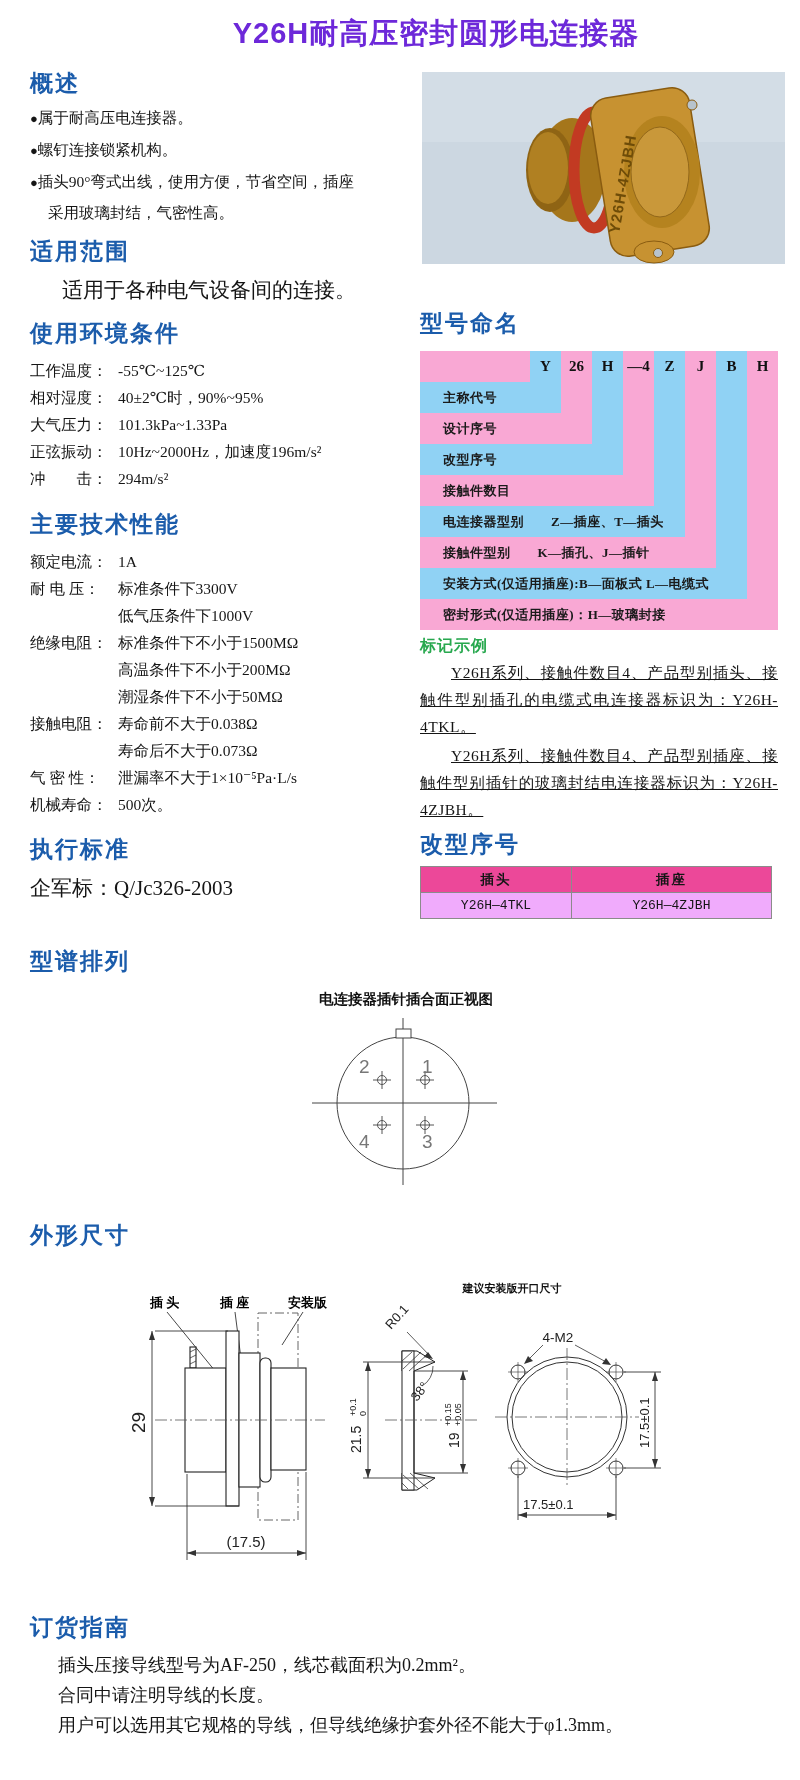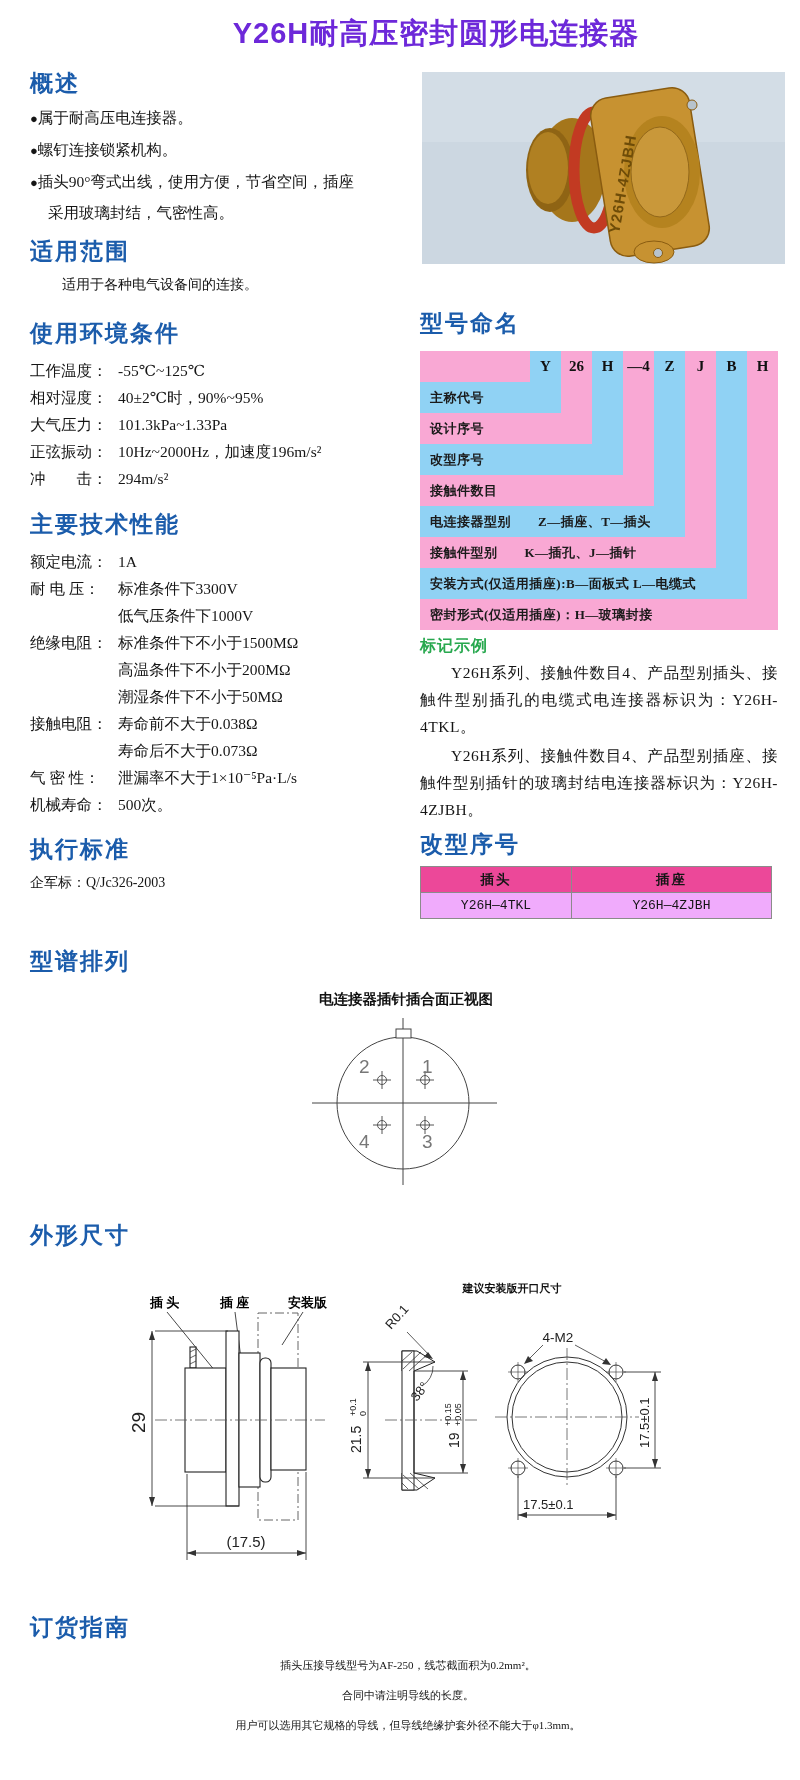--- a/index.html
+++ b/index.html
@@ -3,48 +3,48 @@
 <meta charset="utf-8">
 <style>
   html,body{margin:0;padding:0;background:#fff;}
   #page{position:relative;width:800px;height:1780px;background:#fff;overflow:hidden;
         font-family:"Liberation Serif","DejaVu Serif",serif;color:#151515;}
   .abs{position:absolute;}
   .title{width:100%;text-align:center;font-family:"Liberation Sans","DejaVu Sans",sans-serif;
          font-weight:bold;font-size:29px;letter-spacing:1px;color:#6d28d9;padding-left:36px;}
   .h2{font-family:"Liberation Sans","DejaVu Sans",sans-serif;font-weight:bold;
       font-size:23px;letter-spacing:2px;color:#1b5cab;}
-  .body-txt{font-size:14px;color:#151515;}
+  .body-txt{font-size:21px;color:#151515;}
   .bullet-list{width:338px;}
   .bullet-item{padding-left:18px;text-indent:-18px;line-height:30px;font-size:15.5px;margin-bottom:1px;}
   .bullet-mark{font-size:13px;}
   .kv{display:flex;line-height:27px;font-size:15.5px;}
   .kv .k{width:88px;flex:none;}
   .kv .v{flex:1;}
   
   #naming-grid{width:358px;}
   .nrow{display:flex;position:relative;height:31px;}
   .ncell{height:31px;flex:none;}
   .nlabel{width:110px;}
   .ncol{width:31px;}
   .b{background:#90d2f4;}
   .t{background:#f9a8d4;}
   .ncode{font-family:"Liberation Serif",serif;font-weight:bold;font-size:15px;
          text-align:center;line-height:31px;color:#111;}
-  .nrowlabel{position:absolute;left:10px;top:50%;transform:translateY(-50%);
+  .nrowlabel{position:absolute;left:23px;top:50%;transform:translateY(-50%);
              font-size:13px;font-weight:600;letter-spacing:0.5px;white-space:nowrap;color:#1a1a1a;}
   .green-h{font-family:"Liberation Sans",sans-serif;font-weight:bold;font-size:16px;color:#27a84e;letter-spacing:1px;}
   .example-p{width:358px;font-size:15.5px;line-height:27px;text-align:justify;
-             text-indent:2em;letter-spacing:0.5px;}
+             text-indent:2em;letter-spacing:0.5px;text-decoration:underline;}
   
   #combo-table{border-collapse:collapse;width:352px;}
   #combo-table td{border:1px solid #8b8b8b;text-align:center;height:25px;padding:0;}
   #combo-table .th{background:#ec4899;font-weight:bold;font-size:13.5px;letter-spacing:2px;}
   #combo-table .tv{background:#f0abfc;font-family:"Liberation Mono","DejaVu Sans Mono",monospace;font-size:13px;}
-  .order-line{line-height:30px;font-size:11px;text-align:center;}
+  .order-line{line-height:30px;font-size:18px;}
   svg text{font-family:"Liberation Sans","DejaVu Sans",sans-serif;}
   .cn-draw{font-size:13px;font-weight:bold;font-family:"Liberation Serif",serif;}
 </style>
 </head>
 <body>
 
 <div id="page">
 
   <div class="abs title" style="top:14px;left:0;">Y26H耐高压密封圆形电连接器</div>
 

